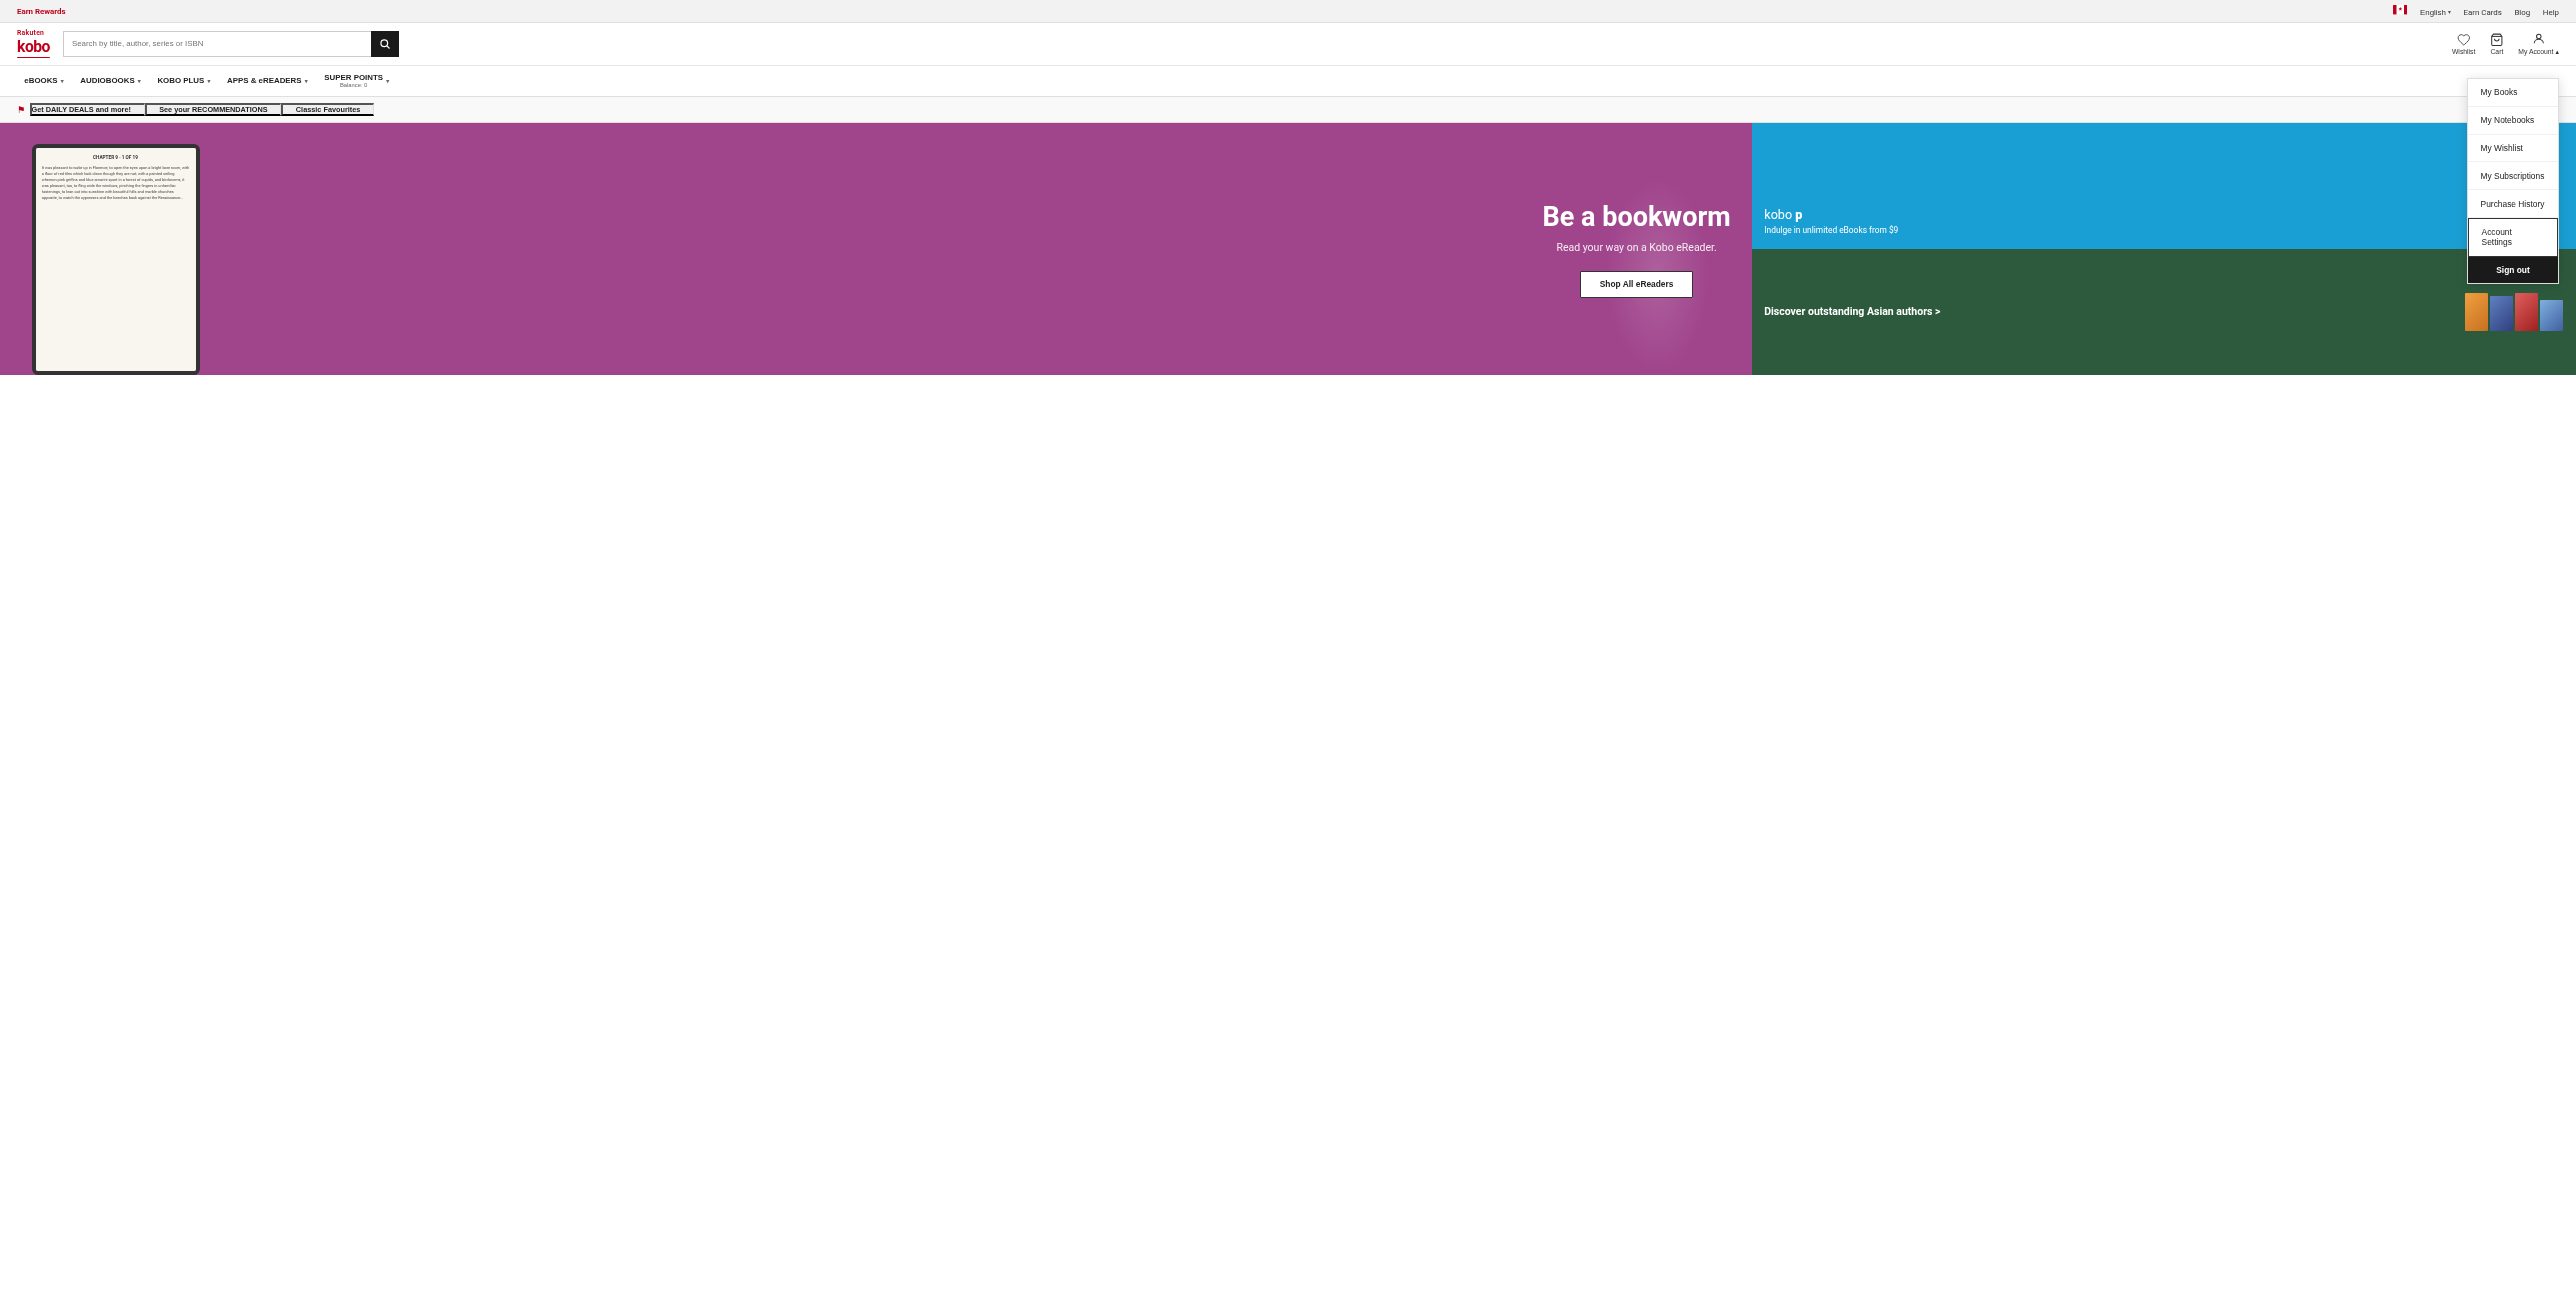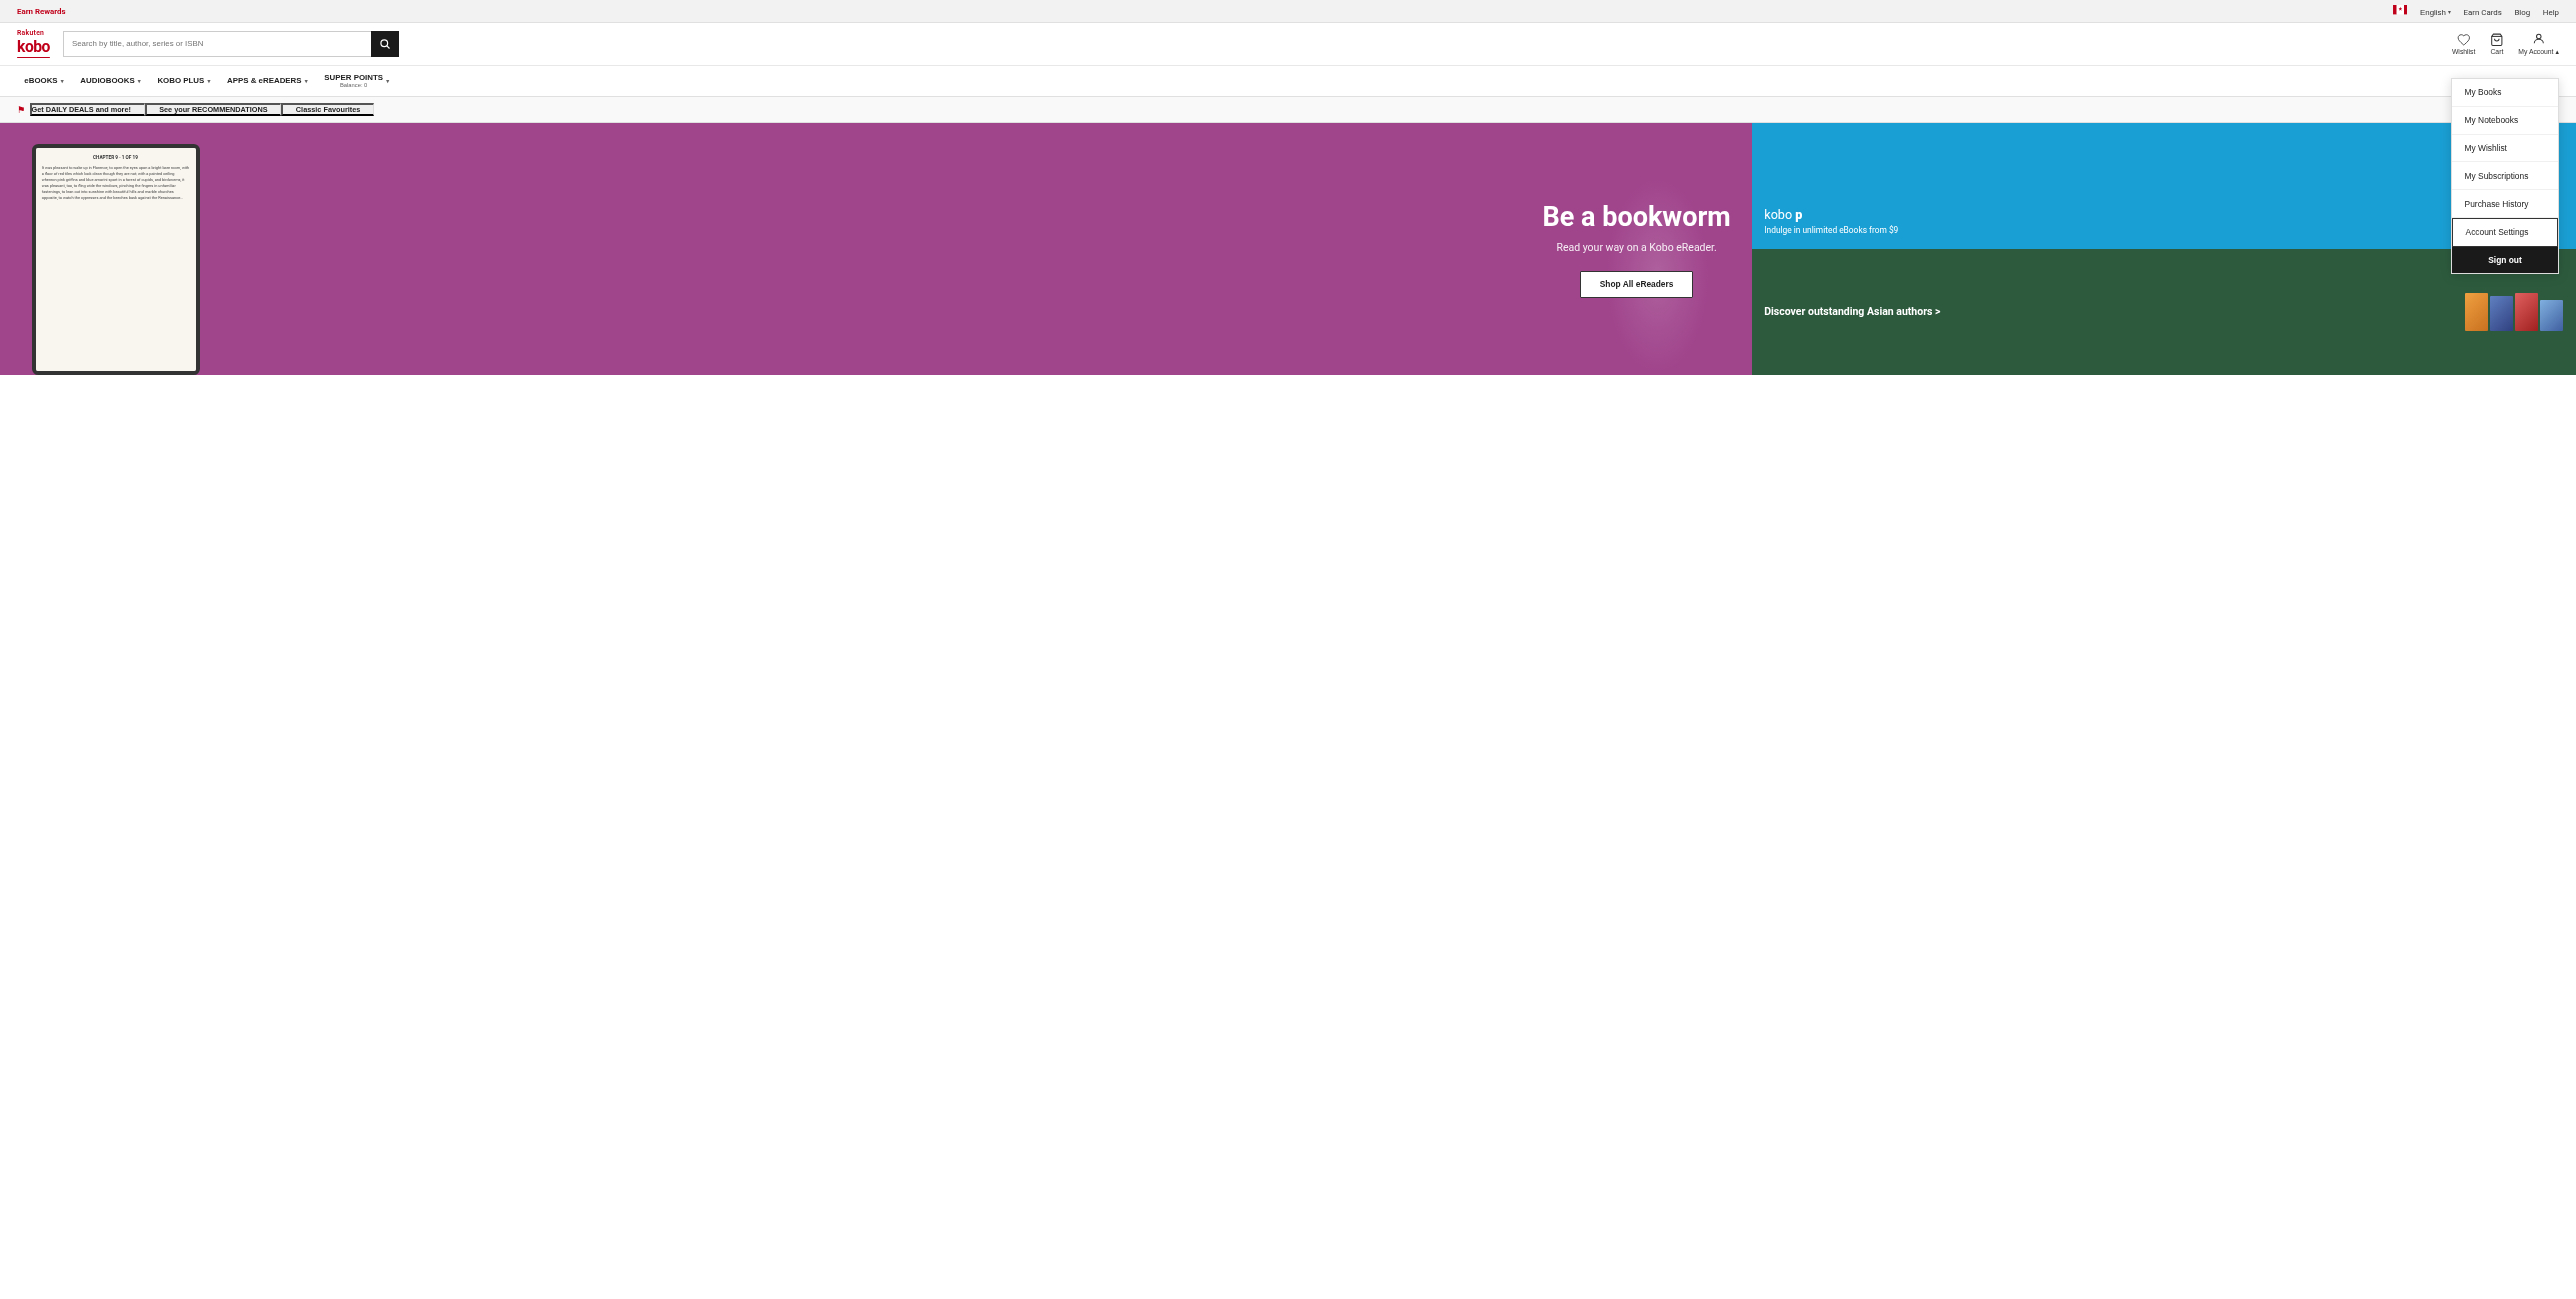--- a/index.html
+++ b/index.html
@@ -200,21 +200,21 @@
       width: 23px; height: 35px; border-radius: 1px;
       background: linear-gradient(135deg, #e8a0a0, #c06060);
     }
     .book-thumb:nth-child(1) { background: linear-gradient(135deg, #f0a040, #c87020); height: 38px; }
     .book-thumb:nth-child(2) { background: linear-gradient(135deg, #6080c0, #304080); height: 35px; }
     .book-thumb:nth-child(3) { background: linear-gradient(135deg, #e06060, #a02020); height: 38px; }
     .book-thumb:nth-child(4) { background: linear-gradient(135deg, #80b0e0, #4060a0); height: 31.5px; }
     .dropdown-menu {
       position: absolute;
       top: 78px; right: 17px;
-      width: 108px;
+      width: 92px;
       background: #fff;
       border: 0.5px solid #ddd;
       box-shadow: 0 2.1px 10.5px rgba(0,0,0,0.15);
       z-index: 200;
     }
     .dropdown-item {
       display: block;
       padding: 8.4px 12.6px;
       font-size: 8.4px;
       color: #222;

